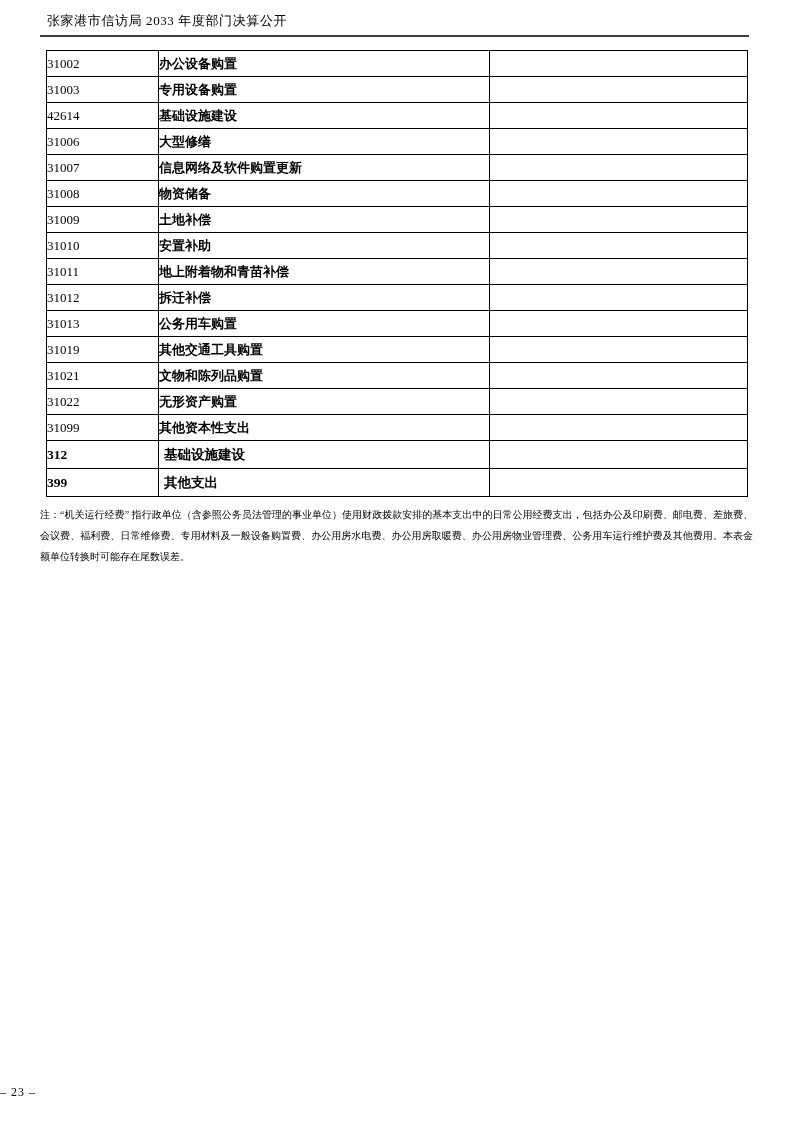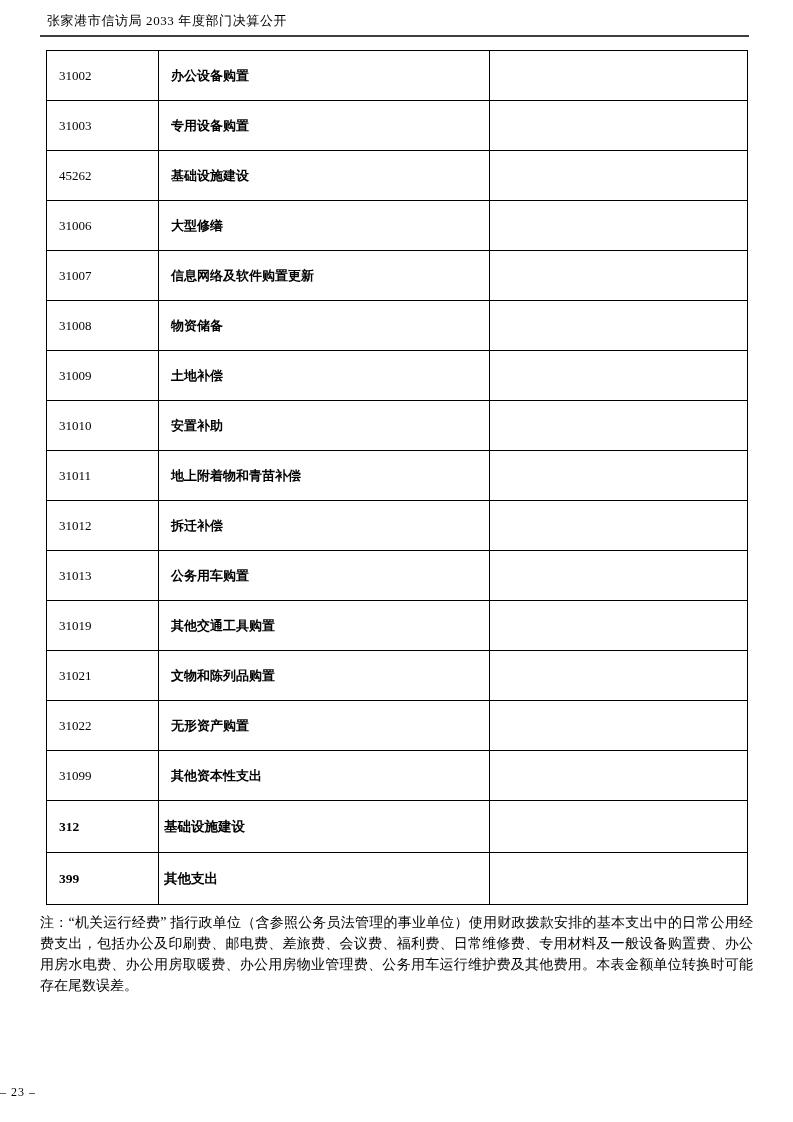--- a/index.html
+++ b/index.html
@@ -39,34 +39,34 @@
     width: 701px;
     margin: 13px 0 0 6px;
   }
   table.budget-table col.c-code  { width: 112px; }
   table.budget-table col.c-label { width: 331px; }
   table.budget-table col.c-value { width: 258px; }
   table.budget-table td {
     border: 1px solid #000000;
     height: 25px;
     font-size: 13px;
-    padding: 12px;
+    padding: 0;
     vertical-align: middle;
     overflow: hidden;
     white-space: nowrap;
   }
   td.col-code  { padding-left: 6px; }
   td.col-label { padding-left: 19px; font-weight: bold; }
   td.col-value { }
   tr.bold-row td { font-weight: bold; height: 27px; font-size: 13.5px; margin-left: 8px; }
   tr.bold-row td.col-label { padding-left: 5px; }
   .note {
     margin: 7px 0 0 0;
     width: 713px;
-    font-size: 14px;
+    font-size: 10px;
     line-height: 21px;
     text-align: justify;
     text-justify: inter-character;
   }
   .page-number {
     position: absolute;
     bottom: 22px;
     left: 0;
     right: 0;
     text-align: left;
@@ -95,21 +95,21 @@
           <td class="col-code">31002</td>
           <td class="col-label">办公设备购置</td>
           <td class="col-value"></td>
         </tr>
         <tr>
           <td class="col-code">31003</td>
           <td class="col-label">专用设备购置</td>
           <td class="col-value"></td>
         </tr>
         <tr>
-          <td class="col-code">45262</td>
+          <td class="col-code">42614</td>
           <td class="col-label">基础设施建设</td>
           <td class="col-value"></td>
         </tr>
         <tr>
           <td class="col-code">31006</td>
           <td class="col-label">大型修缮</td>
           <td class="col-value"></td>
         </tr>
         <tr>
           <td class="col-code">31007</td>

